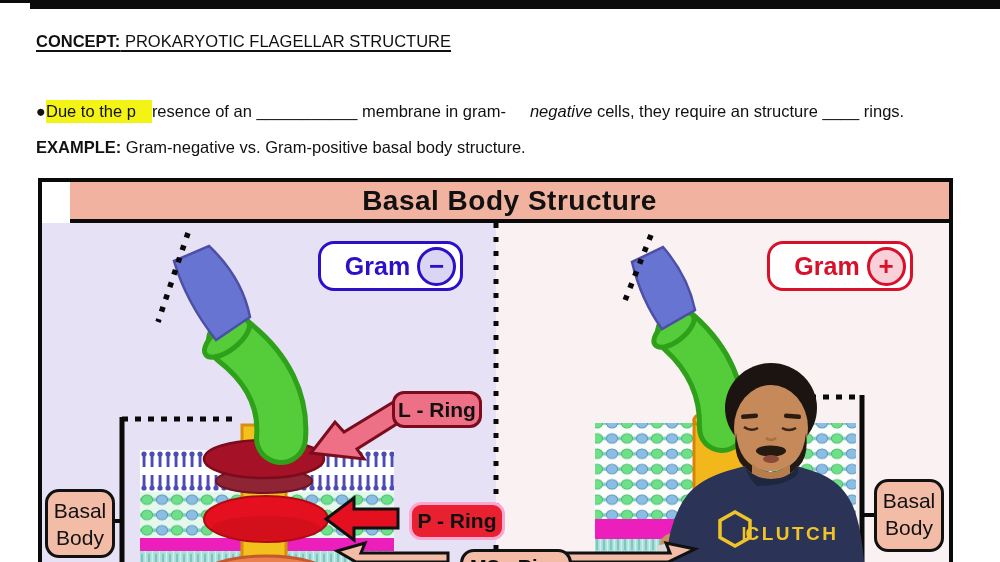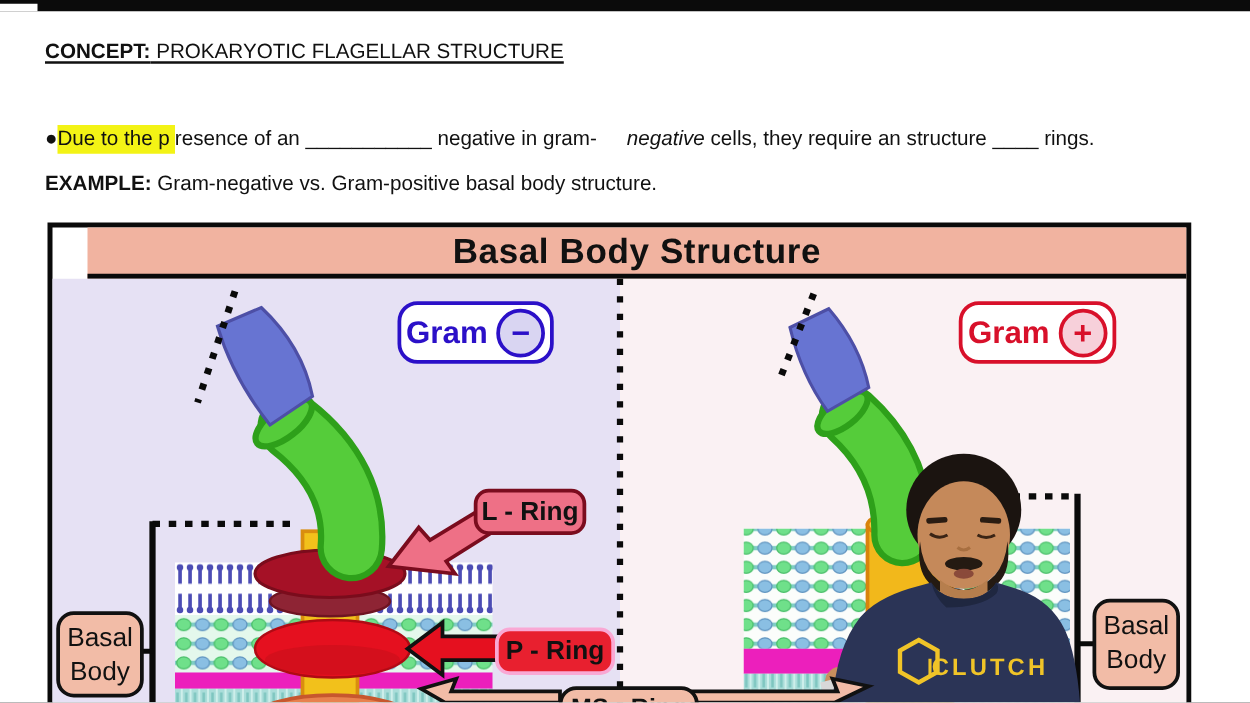--- a/index.html
+++ b/index.html
@@ -7,49 +7,49 @@
         font-family:"Liberation Sans",sans-serif;color:#111;}
   
   .topbar{position:absolute;left:0;top:0;width:1000px;height:9px;background:#0b0b0b;}
   .topbar-notch{position:absolute;left:0;top:3px;width:30px;height:6px;background:#fff;}
 
   
   .txt{position:absolute;left:36px;white-space:nowrap;font-size:16.5px;}
   .l1{top:32px;} .l2{top:67px;} .l3{top:102px;} .l4{top:138px;}
   .u{text-decoration:underline;text-underline-offset:3px;text-decoration-thickness:1.5px;}
   .b{font-weight:bold;}
-  .hl{background:#f3f315;padding:2px 4px 3px 0;}
+  .hl{background:#f3f315;padding:2px 16px 3px 0;}
   .it{font-style:italic;margin-left:24px;}
 
   
   .diagram{position:absolute;left:38px;top:178px;width:907px;height:420px;
            border:4px solid #0a0a0a;background:#fff;z-index:1;}
   .dtitle{height:37px;background:#f1b3a0;border-bottom:4px solid #0a0a0a;
           display:flex;align-items:center;justify-content:center;
           font-size:28px;font-weight:bold;letter-spacing:.5px;margin-left:28px;}
   .panels{display:flex;height:375px;}
   .pleft{width:454px;background:#e6e1f4;}
   .pright{flex:1;background:#faf1f3;}
 
   
   svg.art{position:absolute;left:0;top:0;z-index:2;pointer-events:none;}
 
   
   .badge{position:absolute;z-index:3;background:#fff;display:flex;align-items:center;
-         justify-content:center;gap:7px;border-radius:16px;}
+         justify-content:center;gap:7px;border-radius:16px;padding-left:20px;}
   .badge .gtxt{font-weight:bold;font-size:25px;}
   .badge .circ{width:33px;height:33px;border-radius:50%;display:flex;align-items:center;
                justify-content:center;font-weight:bold;font-size:26px;line-height:1;}
   .badge-neg{left:318px;top:241px;width:119px;height:44px;border:3.5px solid #2b10c8;color:#2b10c8;}
   .badge-neg .circ{border:3.5px solid #2b10c8;background:#d9d5f2;}
   .badge-pos{left:767px;top:241px;width:120px;height:44px;border:3.5px solid #d8102a;color:#d8102a;}
   .badge-pos .circ{border:3.5px solid #d8102a;background:#f7d0da;}
 
   .tag{position:absolute;z-index:3;display:flex;align-items:center;justify-content:center;
-       font-weight:bold;font-size:21px;color:#111;}
+       font-weight:bold;font-size:21px;color:#111;margin-left:13px;}
   .tag-l{left:379px;top:391px;width:84px;height:31px;background:#ee7086;
          border:3px solid #7a0c1e;border-radius:12px;}
   .tag-p{left:396px;top:502px;width:90px;height:32px;background:#e8202f;
          border:3px solid #f9a8d4;border-radius:12px;}
   .tag-ms{left:447px;top:549px;width:106px;height:36px;background:#f2bca7;
           border:3px solid #111;border-radius:14px;align-items:flex-start;
           font-size:20px;padding-top:4px;}
   .basal{position:absolute;z-index:3;background:#f2bca7;border:3.5px solid #111;
          border-radius:14px;text-align:center;font-size:21px;line-height:1.3;
          padding-top:5px;font-weight:400;}
@@ -61,21 +61,21 @@
 
 <div class="page">
 
   <div class="topbar">
     <div class="topbar-notch"></div>
   </div>
 
   <div class="txt l1"><span class="u"><span class="b">CONCEPT:</span><span> PROKARYOTIC FLAGELLAR STRUCTURE</span></span></div>
 
 
-  <div class="txt l3"><span>●</span><span class="hl">Due to the p</span><span>resence of an ___________ negative in gram-</span><span class="it">negative</span><span> cells, they require an structure ____ rings.</span></div>
+  <div class="txt l3"><span>●</span><span class="hl">Due to the p</span><span>resence of an ___________ membrane in gram-</span><span class="it">negative</span><span> cells, they require an structure ____ rings.</span></div>
 
   <div class="txt l4"><span class="b">EXAMPLE:</span><span> Gram-negative vs. Gram-positive basal body structure.</span></div>
 
   <div class="diagram">
     <div class="dtitle">Basal Body Structure</div>
     <div class="panels">
       <div class="pleft"></div>
       <div class="pright"></div>
     </div>
   </div>

